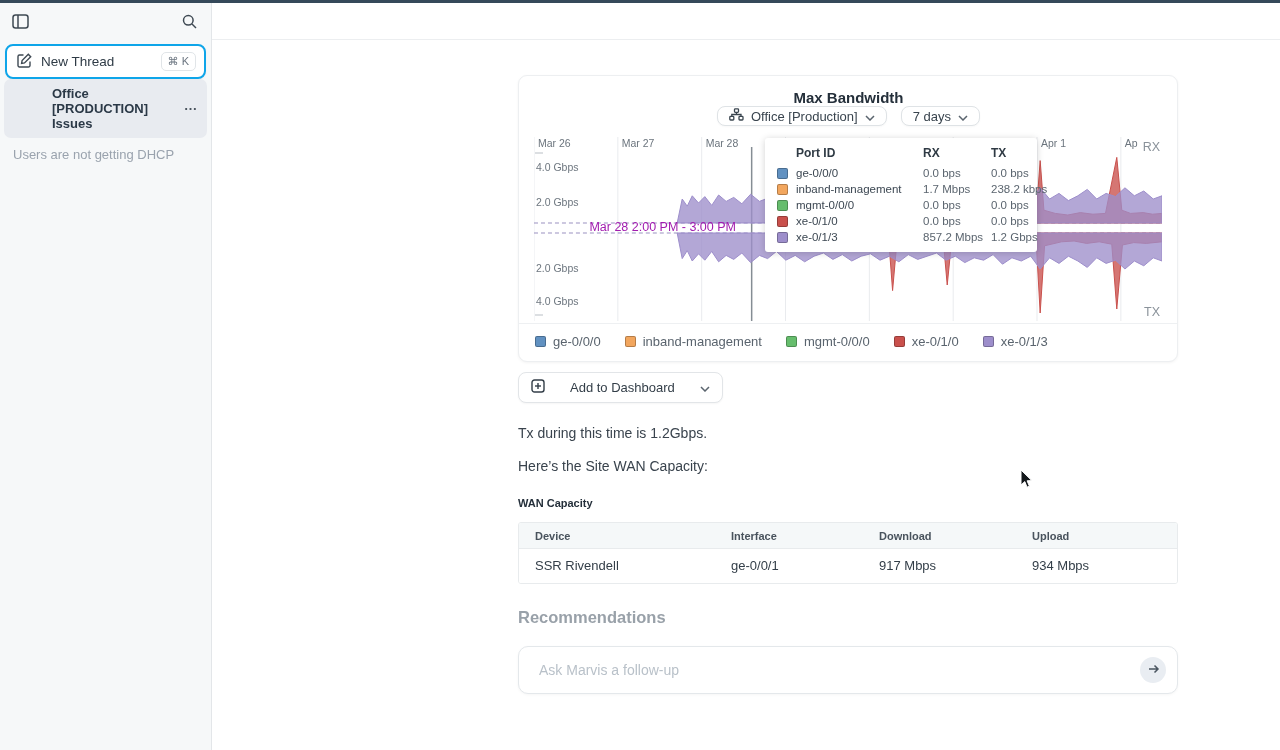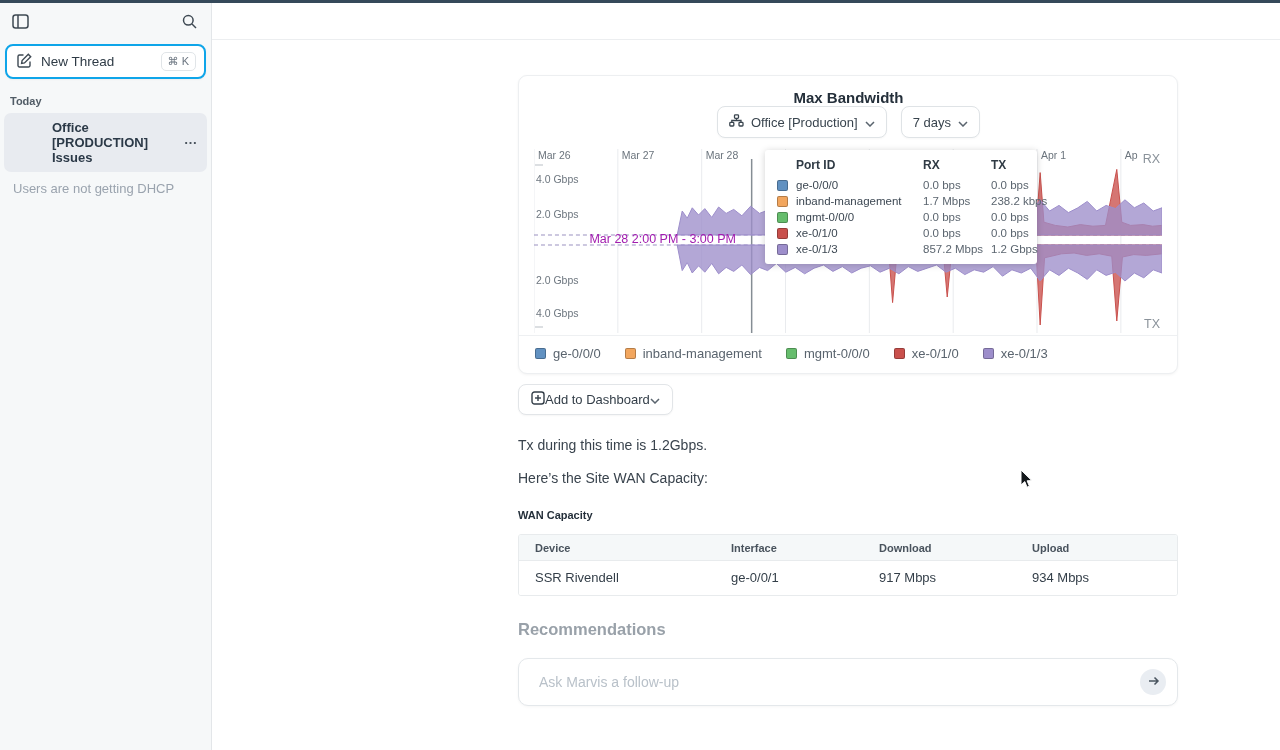--- a/index.html
+++ b/index.html
@@ -29,21 +29,21 @@
   .main { flex: 1; background: #fff; position: relative; }
   .main-header { height: 40px; border-bottom: 1px solid #eceef0; }
   .content { width: 660px; margin-left: 306px; padding-top: 35px; }
 
   
   .chart-card { width: 660px; background: #fff; border: 1px solid #edeff1; border-radius: 9px;
     box-shadow: 0 1px 3px rgba(0,0,0,.05); }
   .card-head { display: flex; align-items: center; justify-content: space-between; padding: 13px 15px 9px 16px; flex-direction: column; }
   .card-title { font-size: 15px; font-weight: bold; color: #242f3a; }
   .head-controls { display: flex; gap: 14px; }
-  .select-btn { display: inline-flex; align-items: center; gap: 7px; height: 32px; padding: 0 11px;
+  .select-btn { display: inline-flex; align-items: center; gap: 7px; height: 20px; padding: 0 11px;
     background: #fff; border: 1px solid #dfe3e6; border-radius: 8px; font-family: inherit; font-size: 13px;
     color: #39444e; cursor: pointer; box-shadow: 0 1px 2px rgba(0,0,0,.03); }
 
   .plot { position: relative; margin: 0 15px; height: 188px; }
   .plot svg.plot-svg { position: absolute; inset: 0; width: 100%; height: 100%; }
   .corner-label { position: absolute; font-size: 12.5px; color: #8a929a; right: 2px; }
   .corner-rx { top: 5px; } .corner-tx { bottom: 4px; }
   .annotation { position: absolute; left: 52px; top: 85px; width: 150px; text-align: right;
     font-size: 12.5px; color: #a21caf; white-space: nowrap; z-index: 5; }
 
@@ -53,21 +53,21 @@
   .tt-h { font-size: 12px; font-weight: bold; color: #2f3a44; padding-bottom: 3px; }
   .tt-h.first { padding-left: 19px; }
   .tt-port { display: flex; align-items: center; gap: 8px; font-size: 11.5px; color: #3c4752; }
   .tt-val { font-size: 11.5px; color: #5b656f; }
   .swatch { width: 11px; height: 11px; border-radius: 2px; border: 1px solid rgba(0,0,0,.25); flex: 0 0 11px; }
 
   .legend { display: flex; align-items: center; gap: 24px; border-top: 1px solid #eef0f2;
     margin-top: 0; padding: 10px 16px 12px 16px; }
   .legend-item { display: flex; align-items: center; gap: 7px; font-size: 13px; color: #5a646e; cursor: pointer; }
 
-  .add-dash { margin-top: 10px; display: inline-flex; align-items: center; gap: 0; height: 31px; padding: 0 12px;
+  .add-dash { margin-top: 10px; display: inline-flex; align-items: center; gap: 25px; height: 31px; padding: 0 12px;
     background: #fff; border: 1px solid #e2e5e8; border-radius: 8px; font-family: inherit; font-size: 13px;
     color: #333e48; cursor: pointer; box-shadow: 0 1px 2px rgba(0,0,0,.04); }
 
   .msg { font-size: 14px; color: #39434d; margin-top: 22px; }
   .msg + .msg { margin-top: 17px; }
   .h-wan { font-size: 11px; font-weight: bold; color: #242f3a; margin-top: 23px; }
 
   .wan-table { margin-top: 13px; border: 1px solid #e8ebed; border-radius: 3px; overflow: hidden; }
   .wt-row { display: grid; grid-template-columns: 196px 148px 153px 1fr; }
   .wt-head { background: #f5f8f9; }
@@ -118,21 +118,20 @@
       <span>
         <svg width="15" height="15" viewBox="0 0 15 15" fill="none" stroke="#3e4953" stroke-width="1.4">
           <path d="M13 8.5 V12.5 a1.5 1.5 0 0 1 -1.5 1.5 H2.5 A1.5 1.5 0 0 1 1 12.5 V3.5 A1.5 1.5 0 0 1 2.5 2 H6.5"></path>
           <path d="M11.3 1.3 L13.7 3.7 L7.5 9.9 L4.6 10.4 L5.1 7.5 Z"></path>
         </svg>
       </span>
       <span class="nt-label">New Thread</span>
       <span class="kbd">⌘ K</span>
     </button>
 
-    <div class="section-label">Today</div>
 
     <div class="thread-item selected">
       <span class="ti-label">Office [PRODUCTION] Issues</span>
       <span class="dots">⋯</span>
     </div>
     <div class="thread-item plain">
       <span class="ti-label">Users are not getting DHCP</span>
     </div>
   </aside>
 

